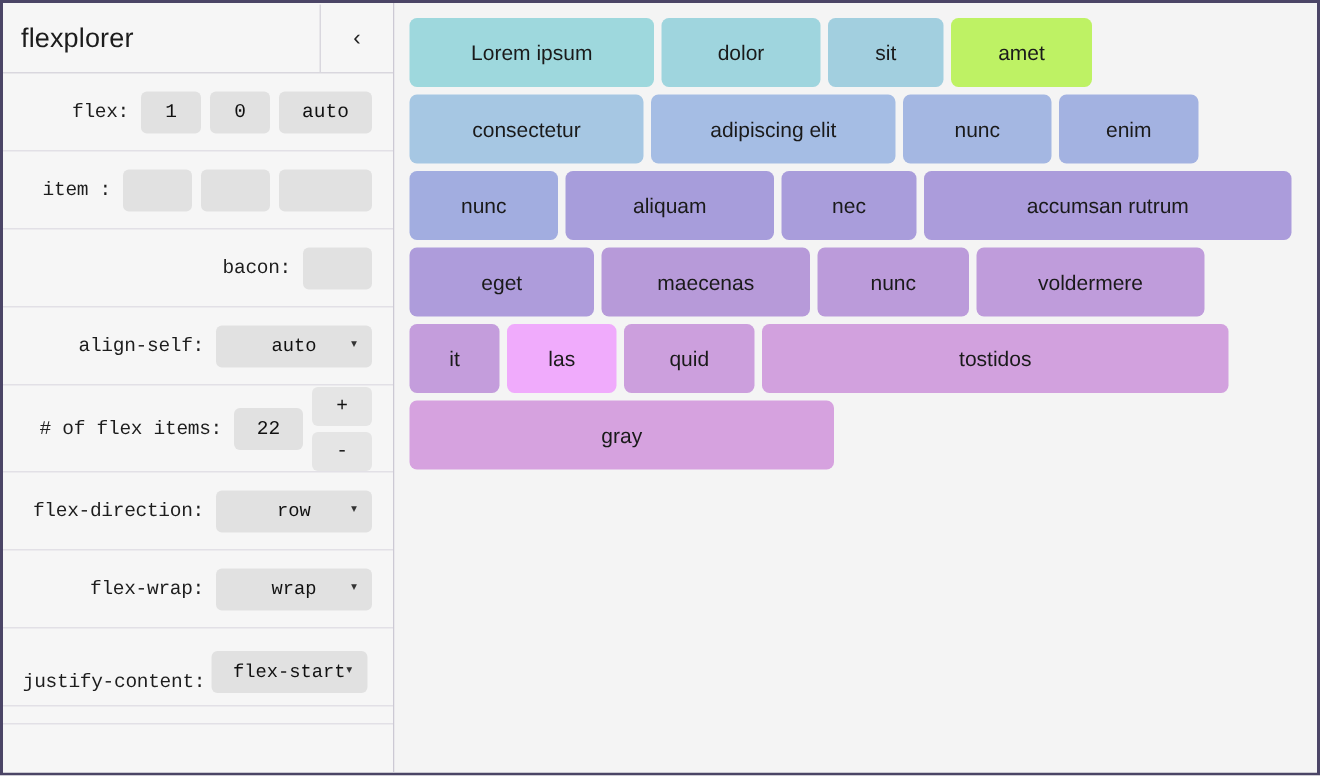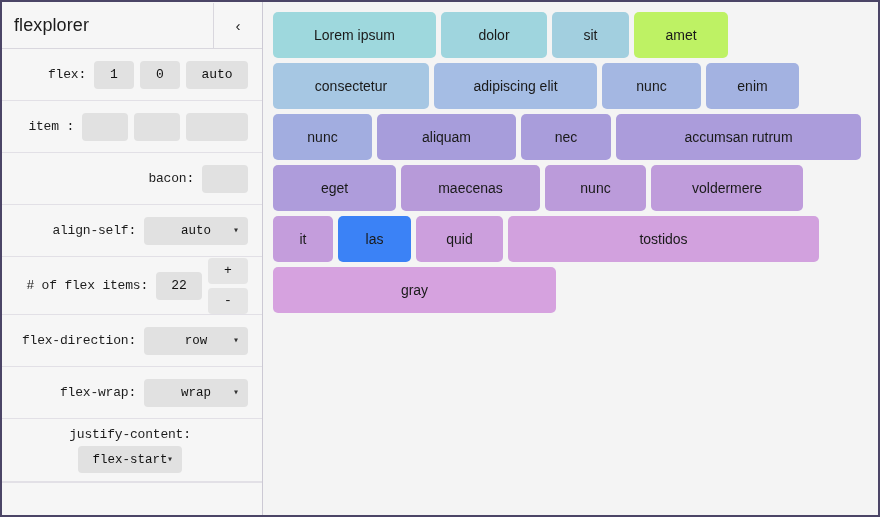--- a/index.html
+++ b/index.html
@@ -137,21 +137,22 @@
     border-radius: 4px;
     font-family: "Liberation Mono", monospace;
     font-size: 13px;
     color: #111;
     cursor: pointer;
     display: flex;
     align-items: center;
     justify-content: center;
   }
   .ctrl-row.stacked {
-    flex-direction: column;
+    flex-direction: row;
+    align-items: flex-end;
     justify-content: center;
     padding-top: 8px;
     padding-bottom: 8px;
     gap: 4px;
   }
   .ctrl-row.stacked .ctrl-label { margin-right: 0; }
   .sidebar-filler {
     flex: 1 1 auto;
     border-bottom: 1px solid #e2e0e6;
   }
@@ -318,21 +319,21 @@
         </div>
         <div class="flex-item" style="background: rgb(187, 155, 218); width: 101px; flex: 0 0 101px;">
           <span>nunc</span>
         </div>
         <div class="flex-item" style="background: rgb(191, 156, 219); width: 152px; flex: 0 0 152px;">
           <span>voldermere</span>
         </div>
         <div class="flex-item" style="background: rgb(196, 157, 220); width: 60px; flex: 0 0 60px;">
           <span>it</span>
         </div>
-        <div class="flex-item" style="background: #3b82f6; width: 73px; flex: 0 0 73px;">
+        <div class="flex-item" style="background: #f0abfc; width: 73px; flex: 0 0 73px;">
           <span>las</span>
         </div>
         <div class="flex-item" style="background: rgb(204, 159, 221); width: 87px; flex: 0 0 87px; justify-content: center;">
           <span>quid</span>
         </div>
         <div class="flex-item" style="background: rgb(210, 161, 222); width: 311px; flex: 0 0 311px;">
           <span>tostidos</span>
         </div>
         <div class="flex-item" style="background: rgb(214, 162, 223); width: 283px; flex: 0 0 283px;">
           <span>gray</span>

